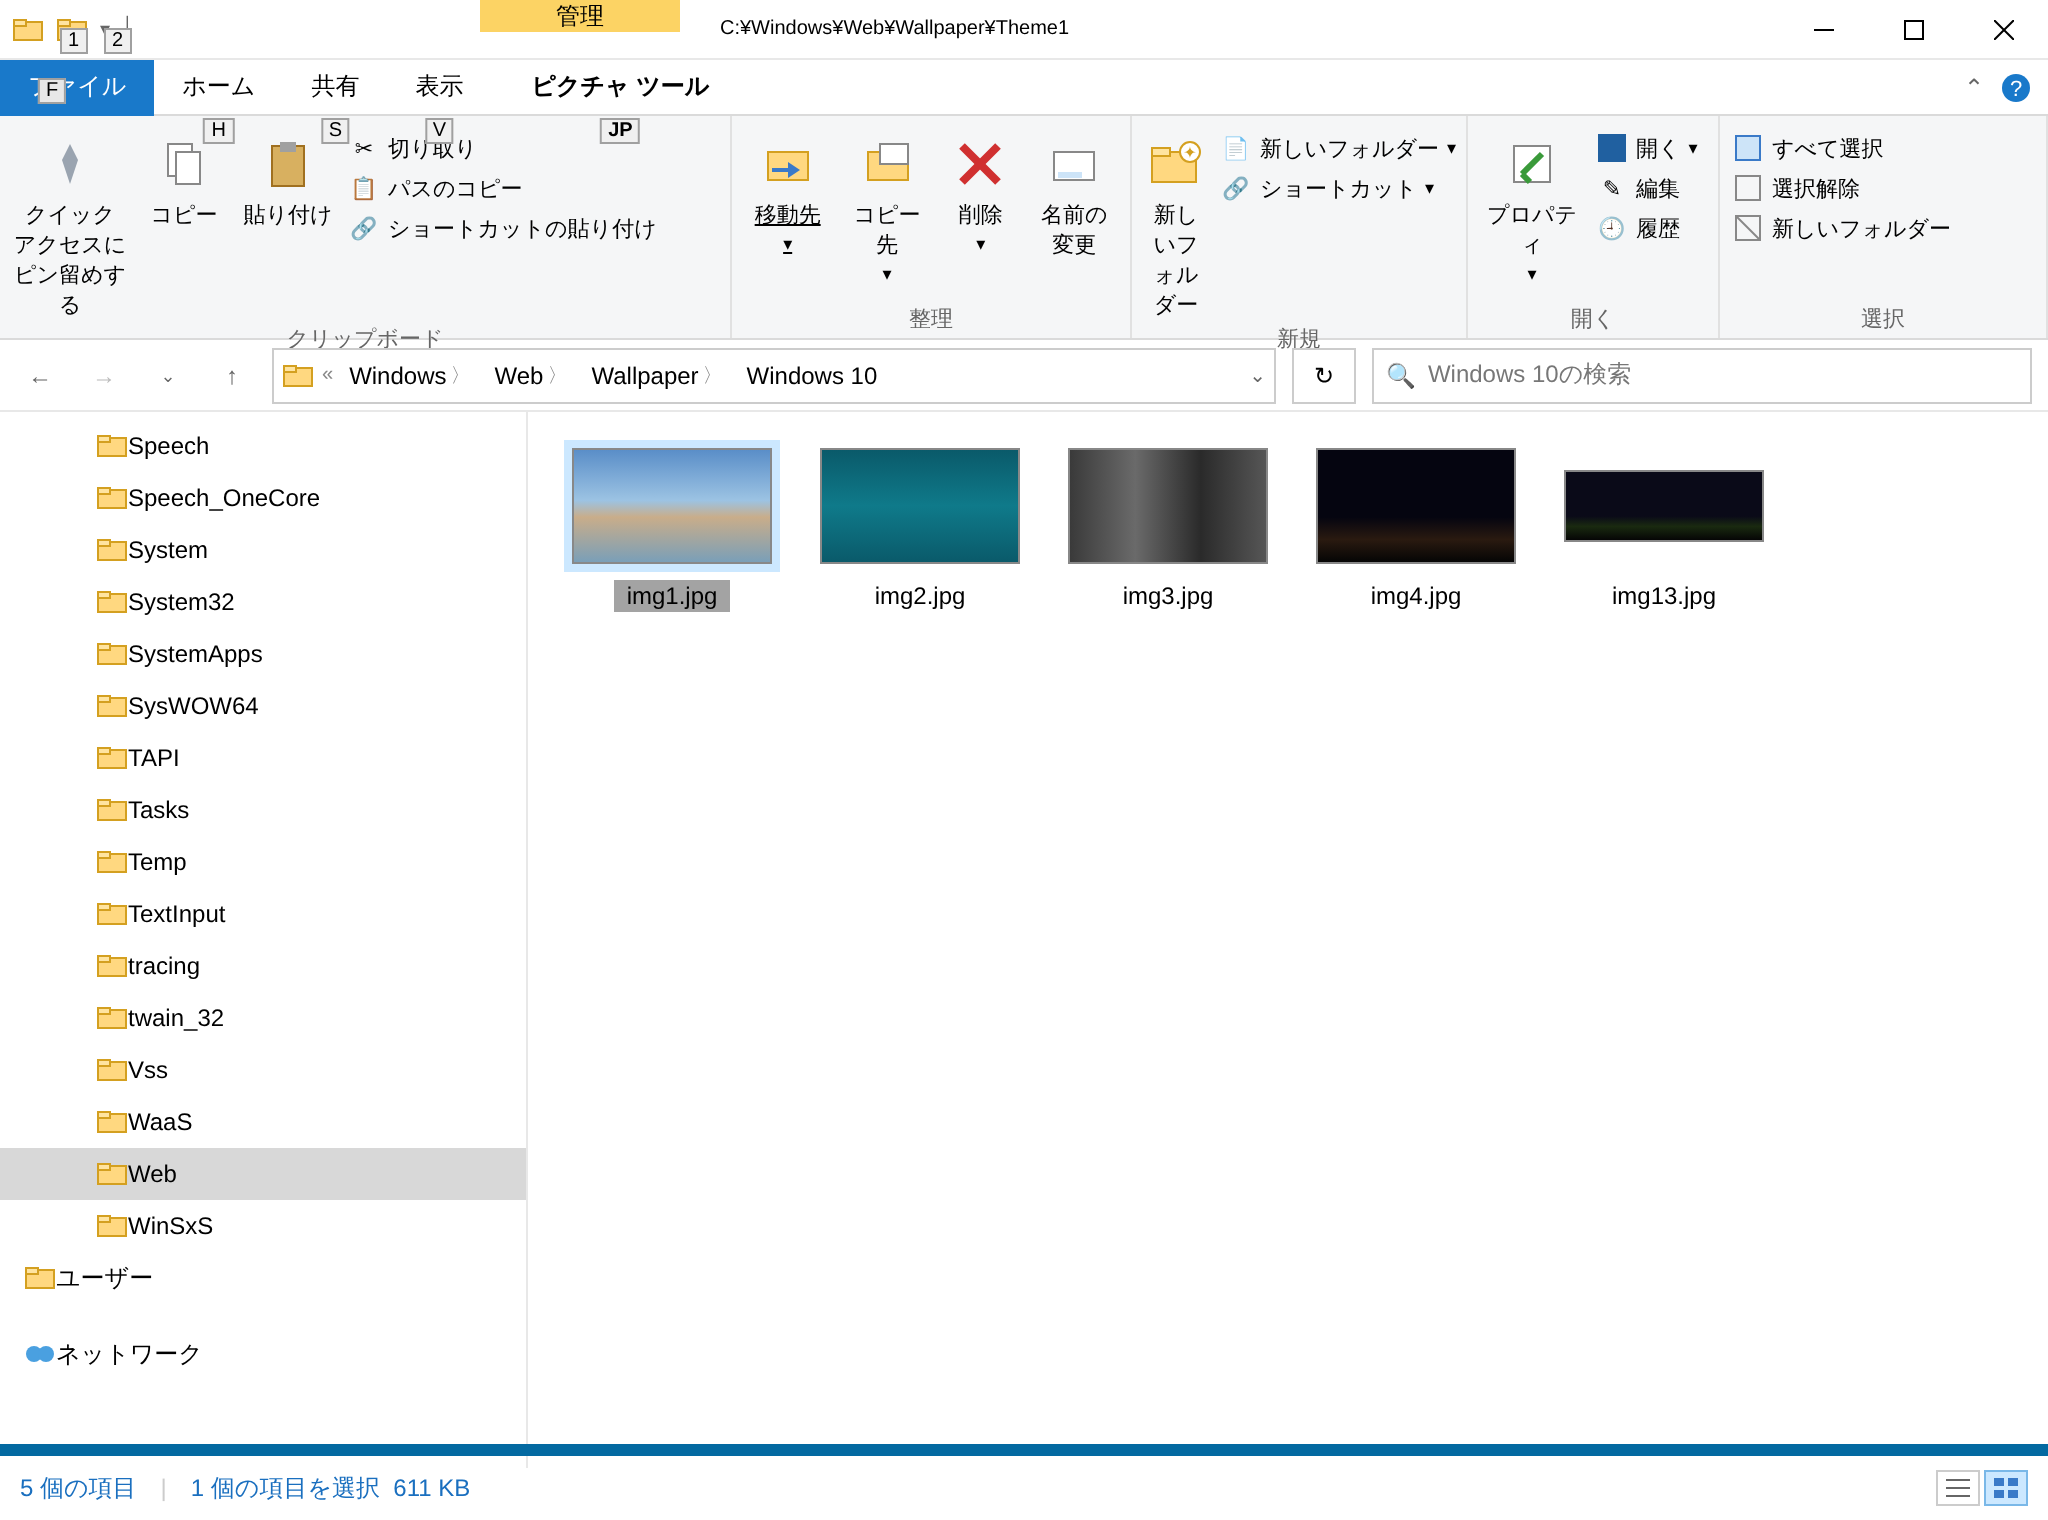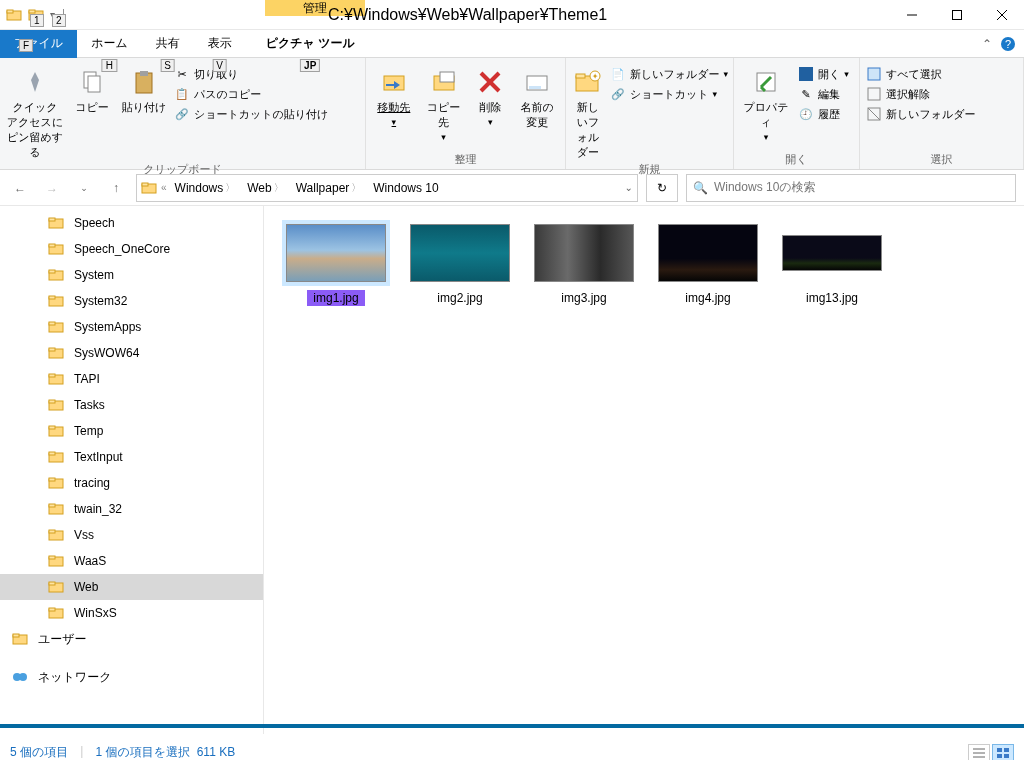--- a/index.html
+++ b/index.html
@@ -1,25 +1,25 @@
 <!DOCTYPE html>
 <html><head>
 <meta charset="utf-8">
 <style>
   * { box-sizing: border-box; margin: 0; padding: 0; }
   body { font-family: "Yu Gothic UI", "Segoe UI", Meiryo, sans-serif; font-size: 12px; background: #fff; color: #000; overflow: hidden; width: 1024px; height: 760px; position: relative; }
   .titlebar { height: 30px; display: flex; align-items: center; background: #fff; border-bottom: 1px solid #e8e8e8; position: relative; }
   .titlebar .qat { display: flex; align-items: center; padding: 0 6px; gap: 6px; }
   .qat .file-icon-small { width: 16px; height: 16px; }
   .qat .qat-dd { font-size: 10px; color: #666; }
-  .titlebar .app-title { position: absolute; left: 328px; font-size: 16px; }
+  .titlebar .app-title { position: absolute; left: 360px; font-size: 10px; }
   .win-controls { margin-left: auto; display: flex; }
   .win-controls > div { width: 45px; height: 30px; display: flex; align-items: center; justify-content: center; }
   .win-controls svg { width: 10px; height: 10px; }
-  .tab-context { position: absolute; left: 240px; top: 0; width: 100px; height: 16px; background: #fcd364; display: flex; align-items: center; justify-content: center; font-size: 12px; margin-left: 25px; }
+  .tab-context { position: absolute; left: 240px; top: 0; width: 100px; height: 16px; background: #fcd364; display: flex; align-items: center; justify-content: center; font-size: 12px; }
   .tabs-row { height: 28px; display: flex; align-items: center; background: #fff; border-bottom: 1px solid #dadada; position: relative; }
   .tab { padding: 0 14px; height: 28px; display: flex; align-items: center; font-size: 12px; position: relative; }
   .tab.file { background: #1979ca; color: #fff; }
   .tab.context { color: #000; }
   .tab .keytip { position: absolute; bottom: -14px; left: 50%; transform: translateX(-50%); background: #f0f0f0; border: 1px solid #a0a0a0; font-size: 10px; padding: 0 3px; color:#000; z-index:5;}
   .tab.file .keytip { bottom: 6px; left: 26px; background:#e8e8e8; }
   .tabs-row .collapse { margin-left: auto; display:flex; gap:8px; padding-right:8px; align-items:center;}
   .ribbon { height: 112px; background: #f5f6f7; border-bottom: 1px solid #dadada; display: flex; }
   .ribbon-group { border-right: 1px solid #e1e1e1; display: flex; flex-direction: column; padding: 4px 6px 2px; }
   .ribbon-group-body { flex: 1; display: flex; align-items: flex-start; gap: 6px; }
@@ -32,32 +32,32 @@
   .nav-row { height: 36px; display: flex; align-items: center; padding: 0 8px; gap: 8px; border-bottom: 1px solid #e8e8e8; }
   .nav-btn { width: 24px; height: 24px; display: flex; align-items: center; justify-content: center; color: #666; }
   .nav-btn.disabled { color: #bbb; }
   .addr-bar { flex: 1; height: 28px; border: 1px solid #ccc; display: flex; align-items: center; padding: 0 4px; gap: 4px; font-size: 12px; }
   .addr-bar .crumb { padding: 0 4px; display:flex; align-items:center; gap:2px;}
   .addr-bar .sep { color: #888; font-size: 10px; }
   .refresh-box { width: 32px; height: 28px; border: 1px solid #ccc; display: flex; align-items: center; justify-content: center; }
   .search-box { width: 330px; height: 28px; border: 1px solid #ccc; display: flex; align-items: center; padding: 0 6px; gap: 6px; color: #777; }
   .main-area { display: flex; height: 528px; }
   .tree { width: 264px; border-right: 1px solid #e8e8e8; overflow-y: auto; padding-top: 4px; }
-  .tree-item { display: flex; align-items: center; height: 26px; padding-left: 48px; gap: 10px; font-size: 12px; }
+  .tree-item { display: flex; align-items: center; height: 26px; padding-left: 48px; gap: 0; font-size: 12px; }
   .tree-item.d0 { padding-left: 12px; }
   .tree-item.selected { background: #d8d8d8; }
   .tree-item .folder-ico { width:16px; height:16px; }
   .content { flex: 1; padding: 14px 18px; display: flex; flex-wrap: wrap; align-content: flex-start; gap: 20px 16px; }
   .thumb { width: 108px; display: flex; flex-direction: column; align-items: center; gap: 4px; }
   .thumb.sel .thumb-img-wrap { background:#cce8ff; padding:4px; }
-  .thumb.sel .thumb-name { background:#8b5cf6; }
+  .thumb.sel .thumb-name { background:#a3a3a3; }
   .thumb-img-wrap { width:108px; height:66px; display:flex; align-items:center; justify-content:center;}
   .thumb-img { width: 100px; height: 58px; border: 1px solid #888; }
   .thumb-name { font-size: 12px; text-align: center; padding:1px 6px;}
-  .statusbar { position:absolute; bottom:0; left:0; right:0; height: 26px; border-top: 4px solid #0369a1; display: flex; align-items: flex-start; padding: 16px 10px; font-size: 12px; color: #1a6fbf; gap: 12px; }
+  .statusbar { position:absolute; bottom:0; left:0; right:0; height: 26px; border-top: 6px solid #0369a1; display: flex; align-items: center; padding: 16px 10px; font-size: 12px; color: #1a6fbf; gap: 12px; }
   .statusbar .sep { color:#ccc; }
   .statusbar .view-toggles { margin-left:auto; display:flex; gap:2px;}
   .statusbar .view-toggles > div { width:22px; height:18px; border:1px solid #ccc; display:flex; align-items:center;justify-content:center;}
   .statusbar .view-toggles .active { background:#cce8ff; border-color:#7ab8e8;}
   
   .qkt { position:absolute; background:#f0f0f0; border:1px solid #a0a0a0; font-size:10px; padding:0 3px; z-index:10;}
 </style>
 </head>
 <body>
 

